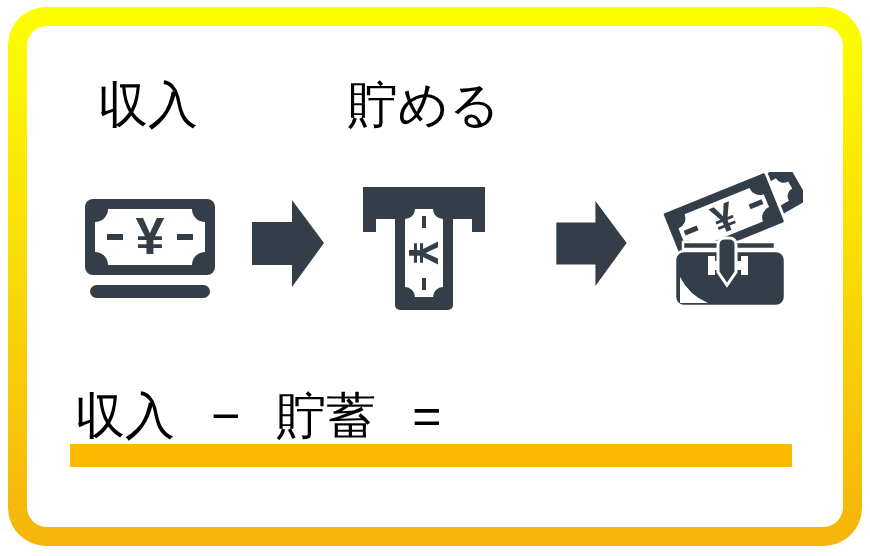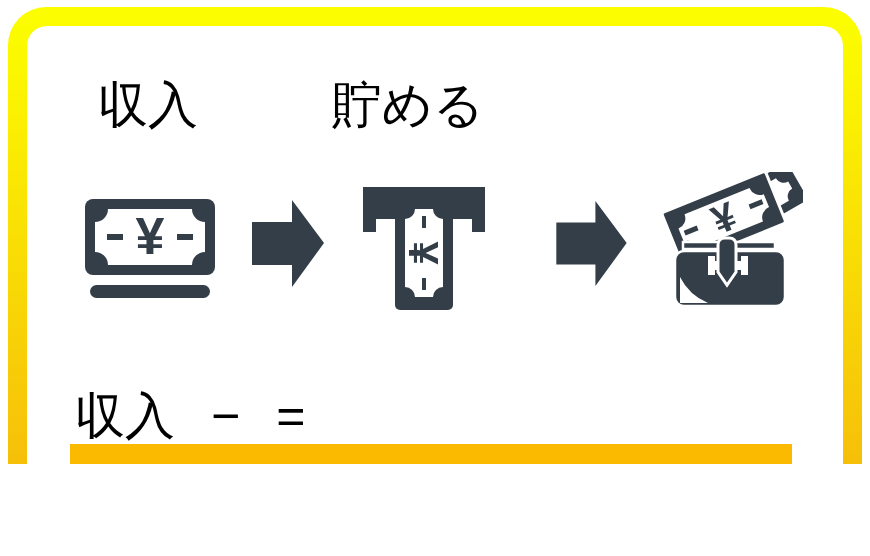--- a/index.html
+++ b/index.html
@@ -5,21 +5,21 @@
   :root{
     --ink:#333e48;
     --text:#000000;
     --border-top:#fcff00;
     --border-bottom:#f5b40b;
     --underline:#fbba00;
     --card-bg:#ffffff;
   }
   html,body{margin:0;padding:0;background:#ffffff;}
   #page{
-    position:relative;width:870px;height:464px;overflow:hidden;
+    position:relative;width:870px;height:556px;overflow:hidden;
     font-family:"Liberation Sans","DejaVu Sans",sans-serif;
     background:#ffffff;
   }
   .frame{
     position:absolute;left:8px;top:7px;width:854px;height:539px;
     border-radius:38px;
     background:linear-gradient(180deg,var(--border-top) 0%,var(--border-bottom) 100%);
   }
   .card{
     position:absolute;left:19px;top:19px;right:19px;bottom:19px;
@@ -43,21 +43,21 @@
 </style>
 </head>
 <body>
 
 <div id="page">
   <div class="frame">
     <div class="card"></div>
   </div>
 
   <div class="step-label" style="left:148px">収入</div>
-  <div class="step-label" style="left:408px">貯める</div>
+  <div class="step-label" style="left:424px">貯める</div>
 
   <svg class="icon" style="left:85px;top:199px" width="130" height="102" viewBox="0 0 130 102">
     <rect x="0" y="0" width="130" height="76" rx="8" fill="var(--ink)"></rect>
     <path fill="#ffffff" d="M23 10 H107 A13 13 0 0 0 120 23 V53 A13 13 0 0 0 107 66 H23 A13 13 0 0 0 10 53 V23 A13 13 0 0 0 23 10 Z"></path>
     <rect x="22" y="35" width="16" height="6" fill="var(--ink)"></rect>
     <rect x="92" y="35" width="16" height="6" fill="var(--ink)"></rect>
     <text x="65" y="55" font-size="52" font-weight="bold" text-anchor="middle" fill="var(--ink)">¥</text>
     <rect x="5" y="86" width="120" height="13" rx="6.5" fill="var(--ink)"></rect>
   </svg>
 
@@ -104,16 +104,17 @@
     <rect x="55" y="84" width="7" height="19" fill="#ffffff"></rect>
     <rect x="88" y="84" width="7" height="19" fill="#ffffff"></rect>
     <rect x="55" y="89" width="40" height="9" fill="#ffffff"></rect>
 
     <path d="M65 73 Q65 66 72 66 H76 Q83 66 83 73 V100 L74 113 L65 100 Z" fill="var(--ink)" stroke="#ffffff" stroke-width="3"></path>
   </svg>
 
   <div class="formula">
     <span>収入</span>
     <span>−</span>
+    <span>貯蓄</span>
     <span>=</span>
   </div>
   <div class="underline-bar"></div>
 </div>
 
 </body></html>

